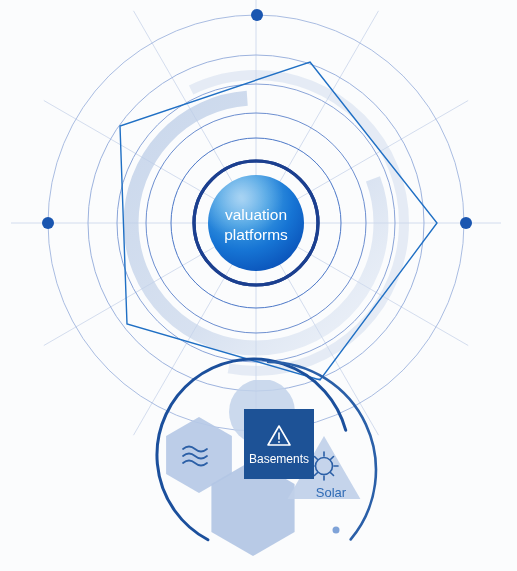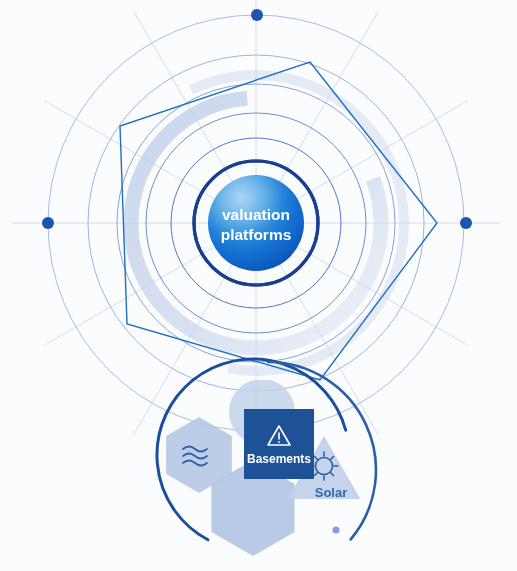--- a/index.html
+++ b/index.html
@@ -6,21 +6,20 @@
   body{
     width:517px;height:571px;
     background:#fbfcfd;
     font-family:"Liberation Sans","DejaVu Sans",sans-serif;
     overflow:hidden;
     position:relative;
   }
   #stage{
     position:absolute;left:0;top:0;width:517px;height:491px;
     background:#fbfcfd;
-    font-weight:bold;
   }
   svg#scene{display:block;width:517px;height:571px;}
   .lbl{
     font-family:"Liberation Sans","DejaVu Sans",sans-serif;
   }
 </style>
 </head>
 <body>
 
 <div id="stage">

